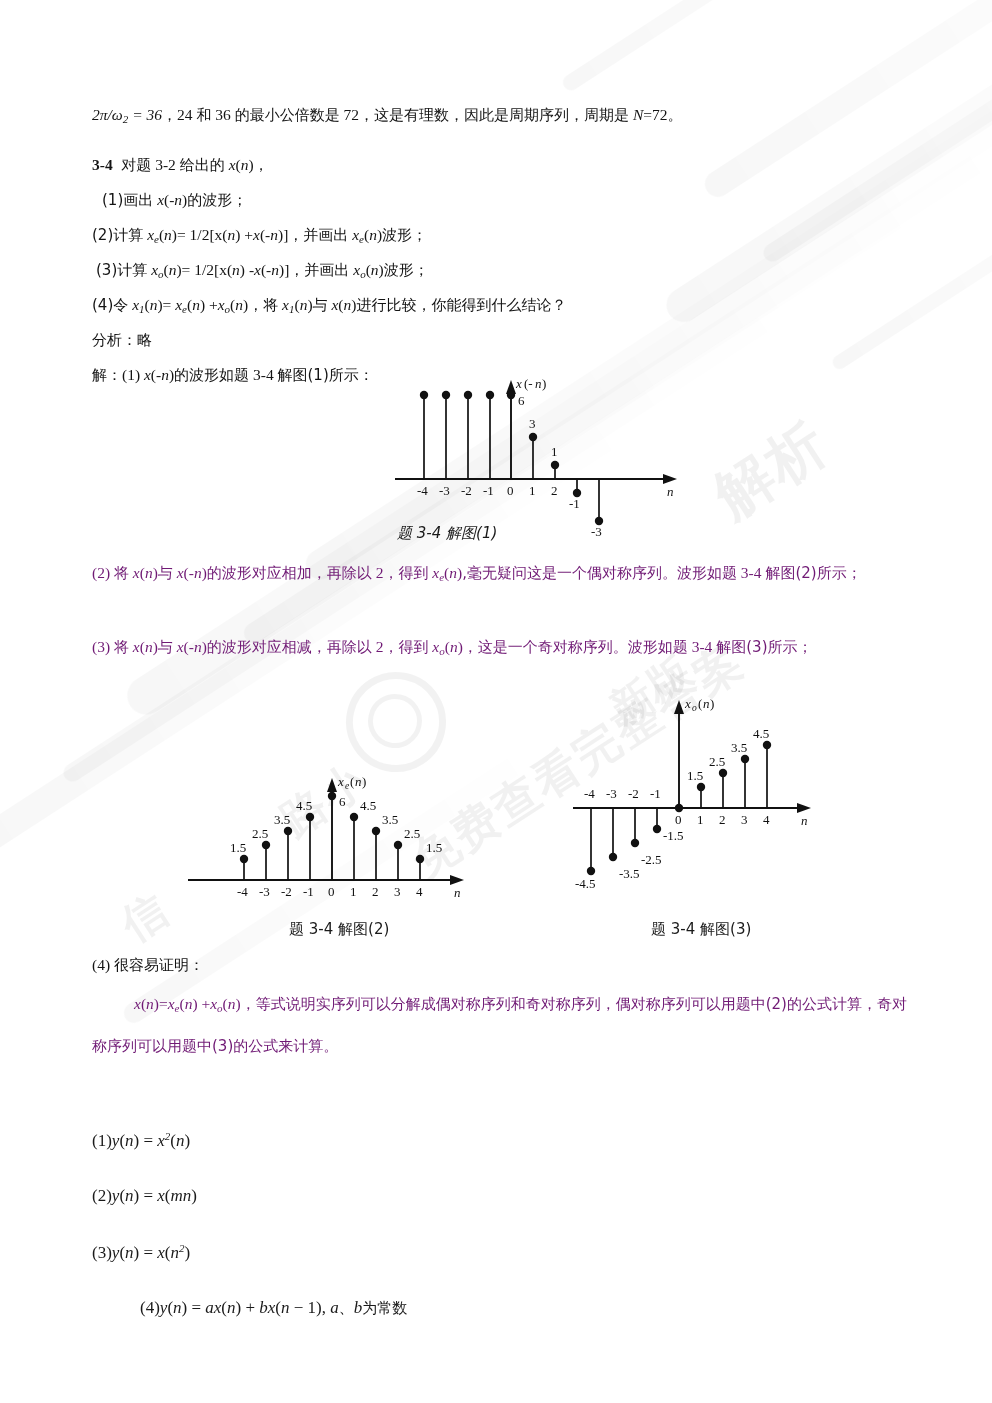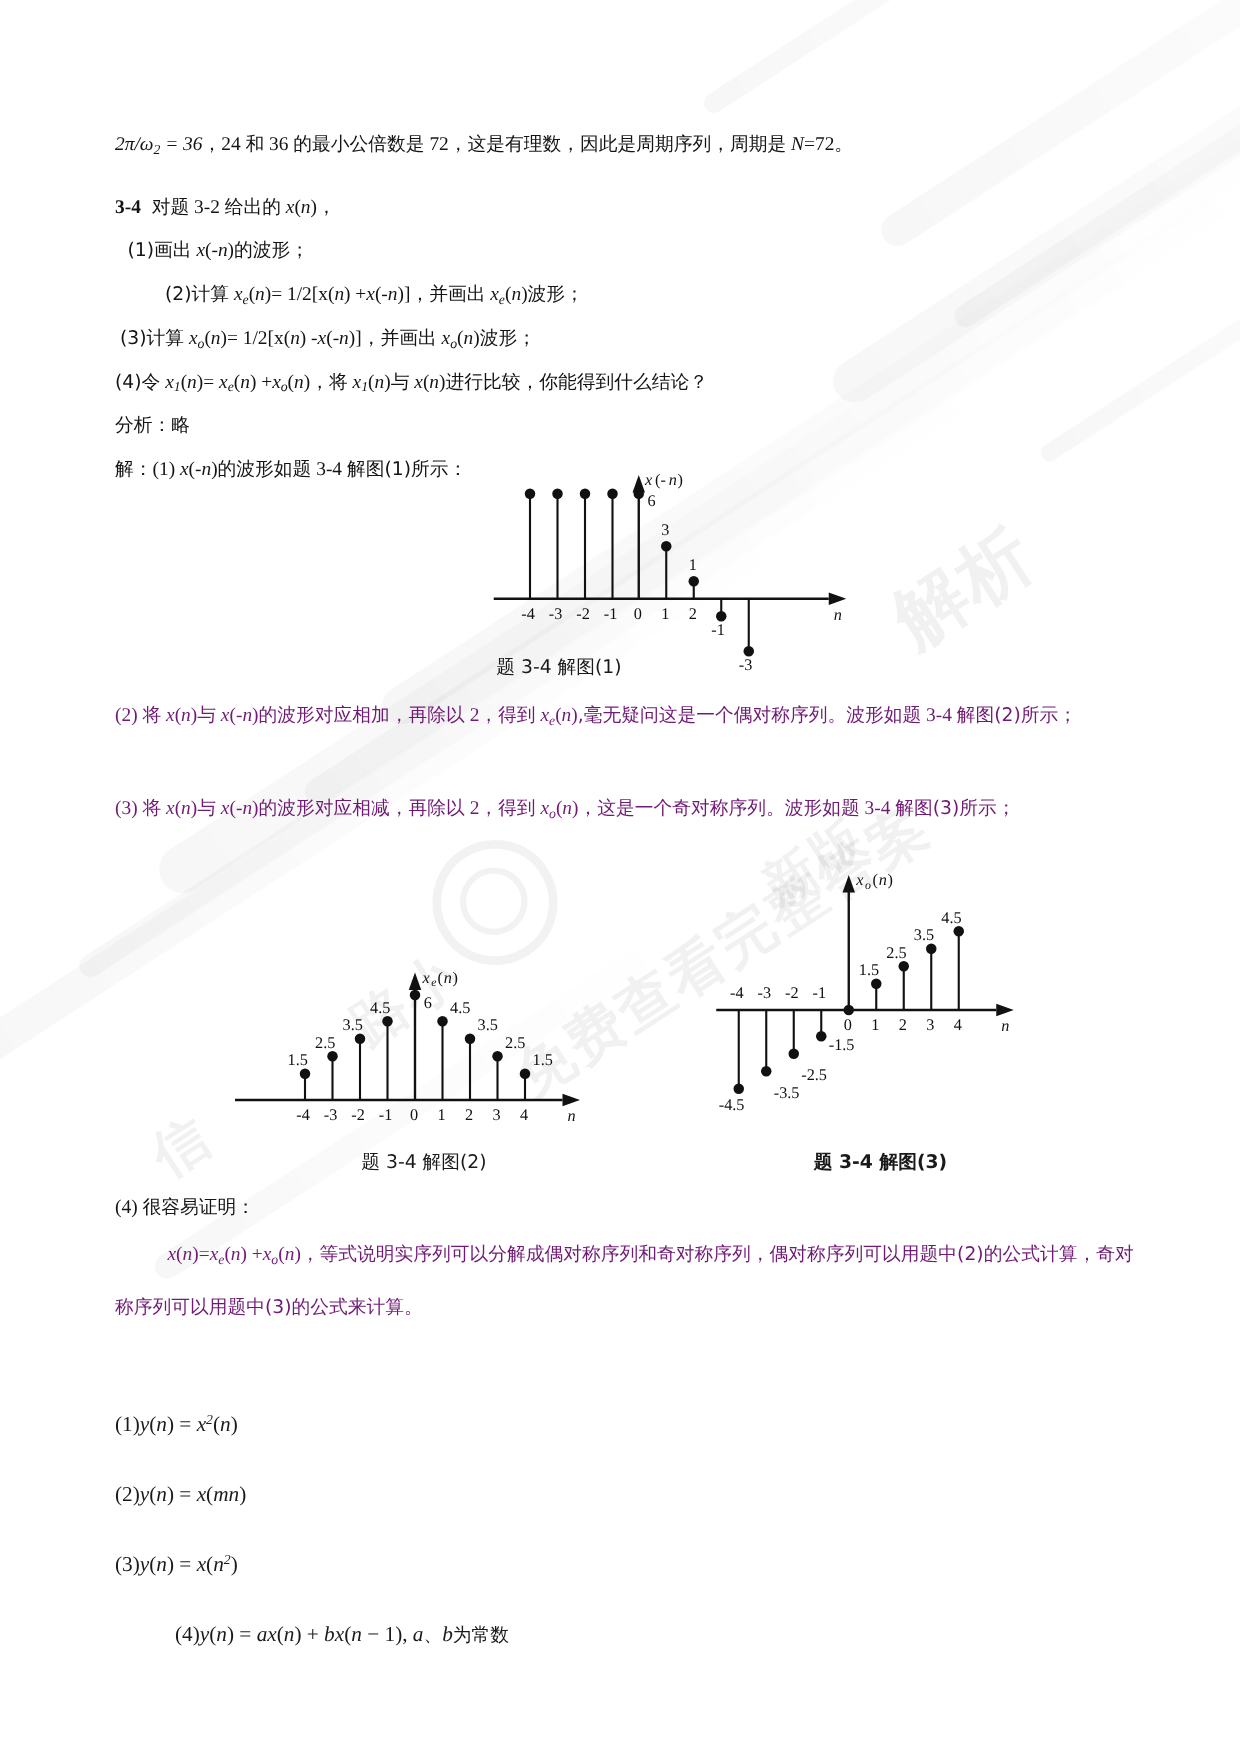--- a/index.html
+++ b/index.html
@@ -113,21 +113,21 @@
 
   <div class="ln" style="left:92px;top:154px;text-align:center;">
     <span class="bold">3-4</span>
     <span class="cn">&nbsp;对题</span> <span>3-2</span> <span class="cn">给出的</span> <span class="math">x</span>(<span class="math">n</span>)<span class="cn">，</span>
   </div>
 
   <div class="ln" style="left:102px;top:189px;">
     <span class="cn">(1)画出</span> <span class="math">x</span>(-<span class="math">n</span>)<span class="cn">的波形；</span>
   </div>
 
-  <div class="ln" style="left:92px;top:224px;margin-left:40px;">
+  <div class="ln" style="left:92px;top:224px;">
     <span class="cn">(2)计算</span> <span class="math">x</span><span class="sub">e</span>(<span class="math">n</span>)= 1/2[x(<span class="math">n</span>) +<span class="math">x</span>(-<span class="math">n</span>)]<span class="cn">，并画出</span> <span class="math">x</span><span class="sub">e</span>(<span class="math">n</span>)<span class="cn">波形；</span>
   </div>
 
   <div class="ln" style="left:96px;top:259px;">
     <span class="cn">(3)计算</span> <span class="math">x</span><span class="sub">o</span>(<span class="math">n</span>)= 1/2[x(<span class="math">n</span>) -<span class="math">x</span>(-<span class="math">n</span>)]<span class="cn">，并画出</span> <span class="math">x</span><span class="sub">o</span>(<span class="math">n</span>)<span class="cn">波形；</span>
   </div>
 
   <div class="ln" style="left:92px;top:294px;">
     <span class="cn">(4)令</span> <span class="math">x</span><span class="sub">1</span>(<span class="math">n</span>)= <span class="math">x</span><span class="sub">e</span>(<span class="math">n</span>) +<span class="math">x</span><span class="sub">o</span>(<span class="math">n</span>)<span class="cn">，将</span> <span class="math">x</span><span class="sub">1</span>(<span class="math">n</span>)<span class="cn">与</span> <span class="math">x</span>(<span class="math">n</span>)<span class="cn">进行比较，你能得到什么结论？</span>
   </div>
@@ -182,21 +182,21 @@
       <text class="lbl" x="156" y="117">2</text>
 
       <text class="lbl-it" x="121" y="10">x</text>
       <text class="lbl" x="129" y="10">(-</text>
       <text class="lbl-it" x="140" y="10">n</text>
       <text class="lbl" x="147" y="10">)</text>
       <text class="lbl-it" x="272" y="118">n</text>
     </svg>
   </div>
 
-  <div class="caption" style="left:397px;top:524px;">题 3-4 解图(1)</div>
+  <div class="caption" style="left:397px;top:524px;font-style:italic;">题 3-4 解图(1)</div>
 
   <div class="para" style="left:92px;top:554px;width:818px;">
     <span>(2)</span> <span class="cn">将</span> <span class="math">x</span>(<span class="math">n</span>)<span class="cn">与</span> <span class="math">x</span>(-<span class="math">n</span>)<span class="cn">的波形对应相加，再除以</span> 2<span class="cn">，得到</span> <span class="math">x</span><span class="sub">e</span>(<span class="math">n</span>)<span class="cn">,毫无疑问这是一个偶对称序列。波形如题</span> 3-4 <span class="cn">解图(2)所示；</span>
   </div>
 
   <div class="para" style="left:92px;top:628px;width:818px;">
     <span>(3)</span> <span class="cn">将</span> <span class="math">x</span>(<span class="math">n</span>)<span class="cn">与</span> <span class="math">x</span>(-<span class="math">n</span>)<span class="cn">的波形对应相减，再除以</span> 2<span class="cn">，得到</span> <span class="math">x</span><span class="sub">o</span>(<span class="math">n</span>)<span class="cn">，这是一个奇对称序列。波形如题</span> 3-4 <span class="cn">解图(3)所示；</span>
   </div>
 
   <div class="figwrap" style="left:188px;top:762px;">
@@ -306,21 +306,21 @@
 
       <text class="lbl-it" x="112" y="20">x</text>
       <text class="lbl" x="119" y="23" style="font-size:9.5px;font-style:italic;">o</text>
       <text class="lbl" x="125" y="20">(</text>
       <text class="lbl-it" x="130" y="20">n</text>
       <text class="lbl" x="137" y="20">)</text>
       <text class="lbl-it" x="228" y="137">n</text>
     </svg>
   </div>
 
-  <div class="caption" style="left:651px;top:920px;font-weight:bold;">题 3-4 解图(3)</div>
+  <div class="caption" style="left:651px;top:920px;">题 3-4 解图(3)</div>
 
   <div class="ln" style="left:92px;top:954px;">
     <span>(4)</span> <span class="cn">很容易证明：</span>
   </div>
 
   <div class="para" style="left:92px;top:985px;width:818px;">
     <span style="margin-left:42px;"></span><span class="math">x</span>(<span class="math">n</span>)=<span class="math">x</span><span class="sub">e</span>(<span class="math">n</span>) +<span class="math">x</span><span class="sub">o</span>(<span class="math">n</span>)<span class="cn">，等式说明实序列可以分解成偶对称序列和奇对称序列，偶对称序列可以用题中(2)的公式计算，奇对称序列可以用题中(3)的公式来计算。</span>
   </div>
 
 

